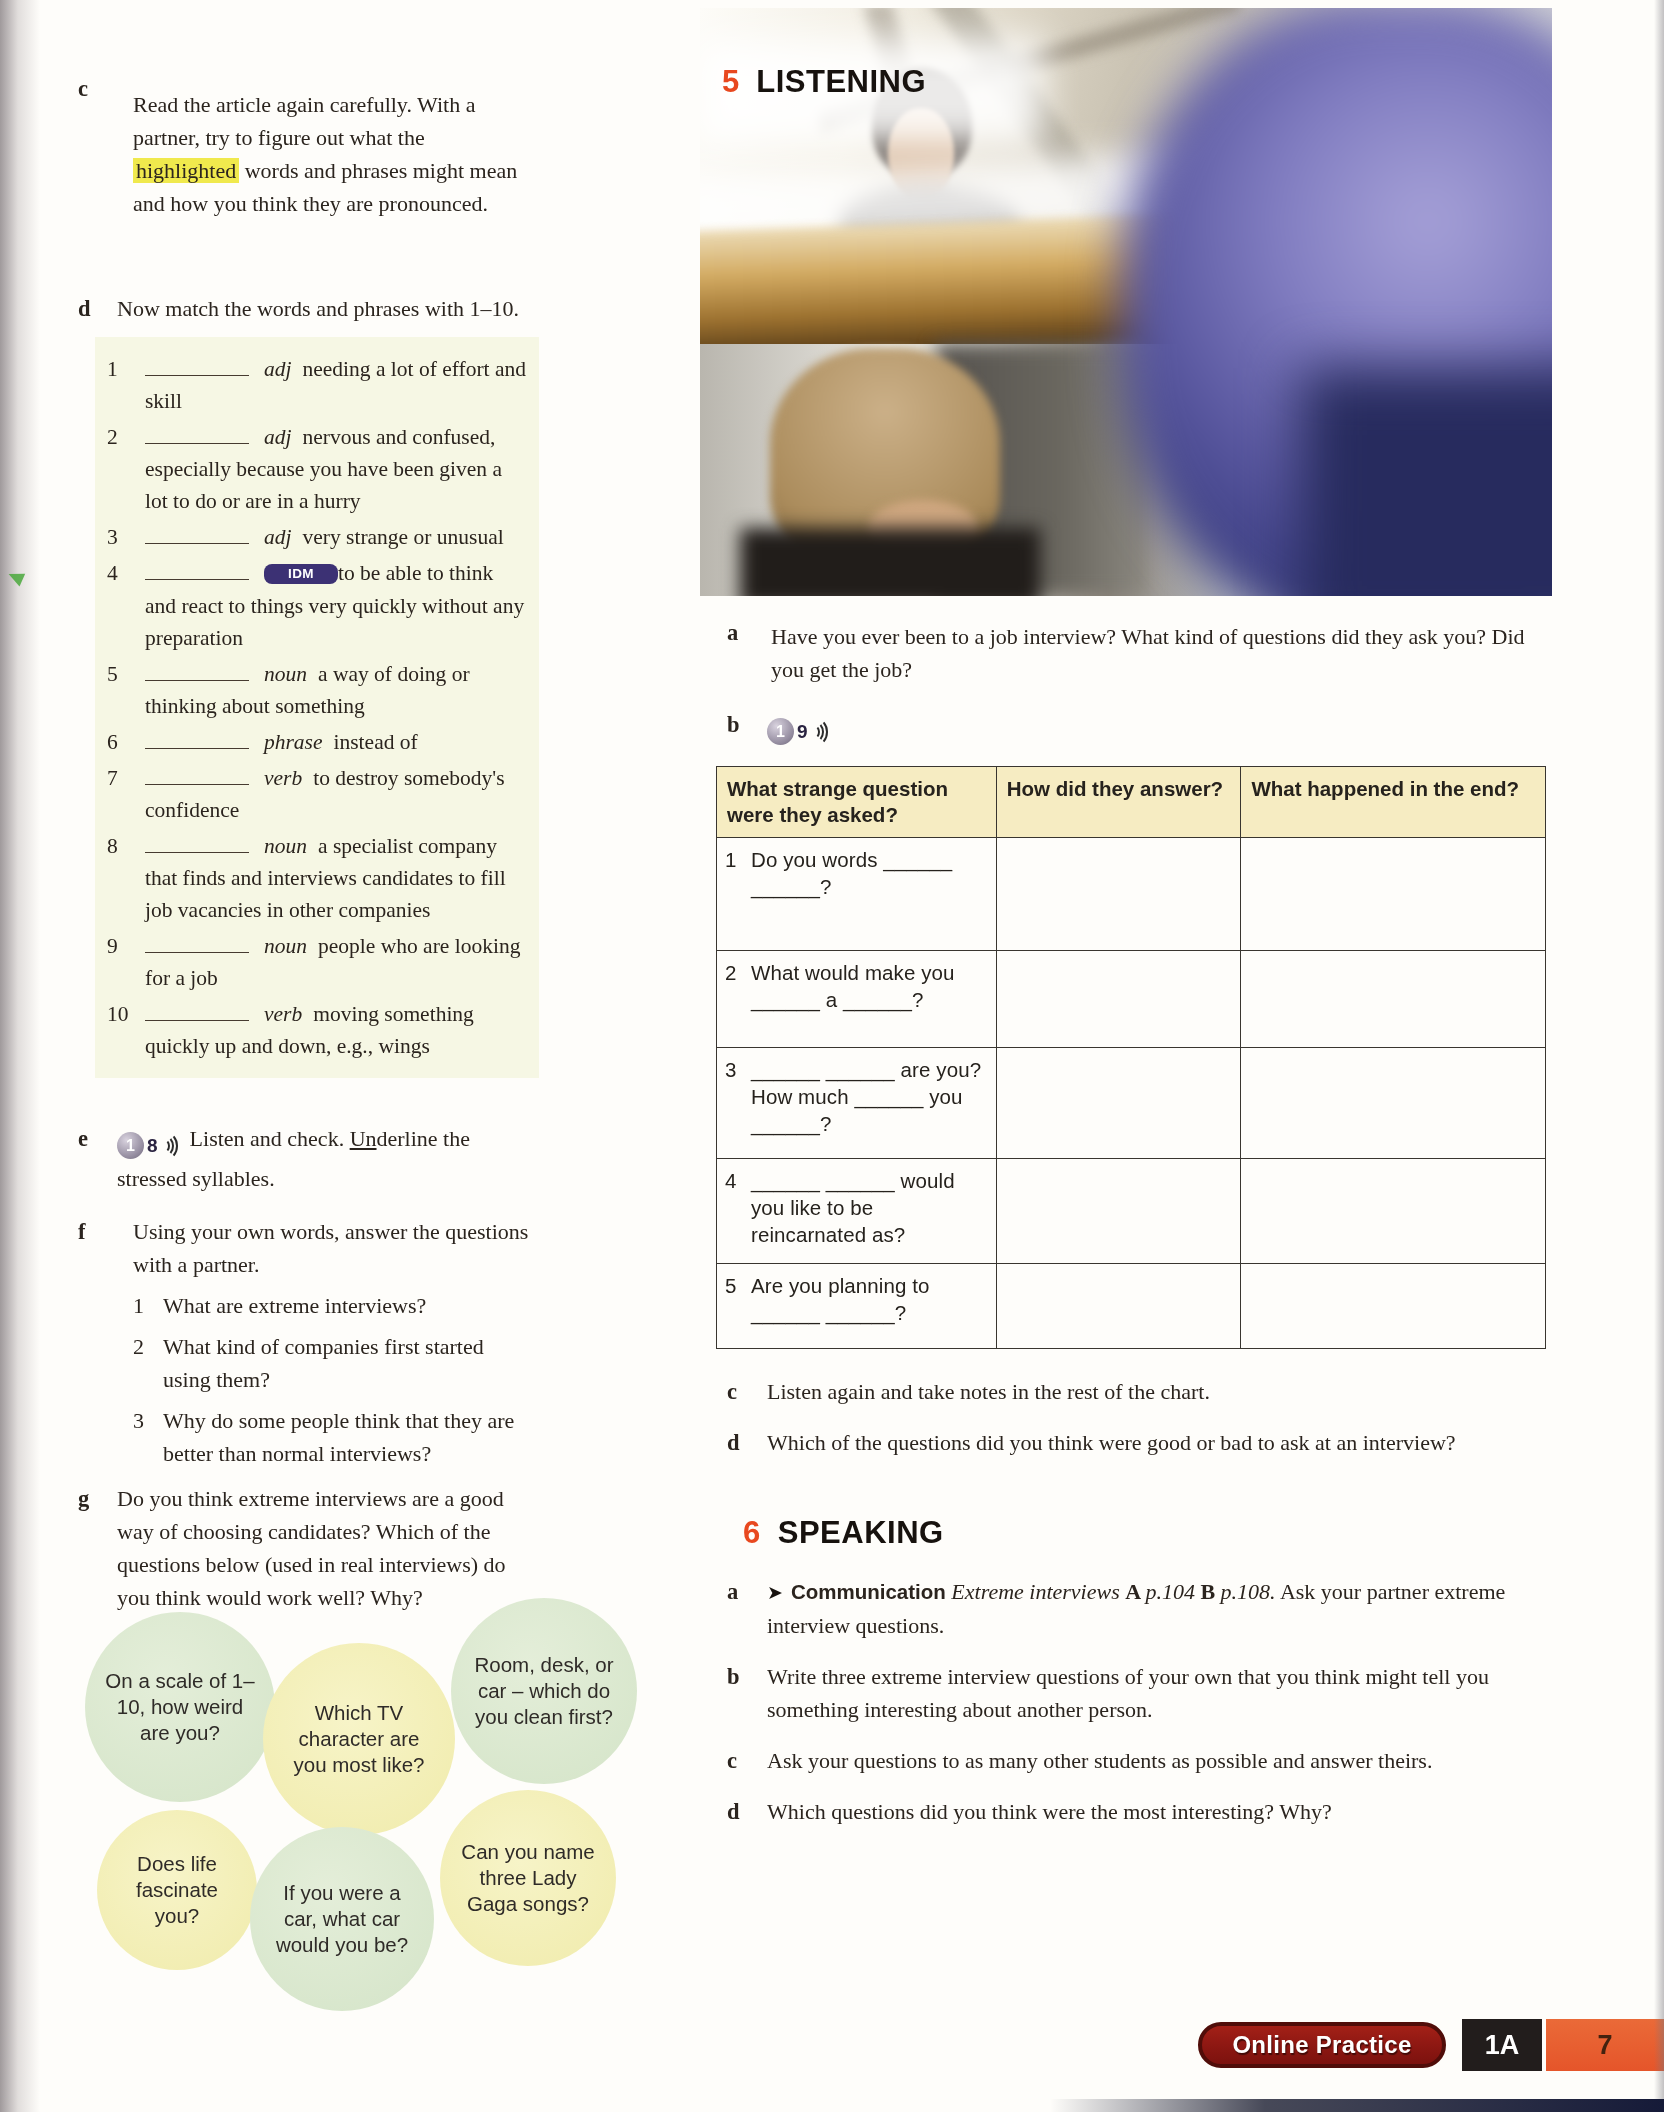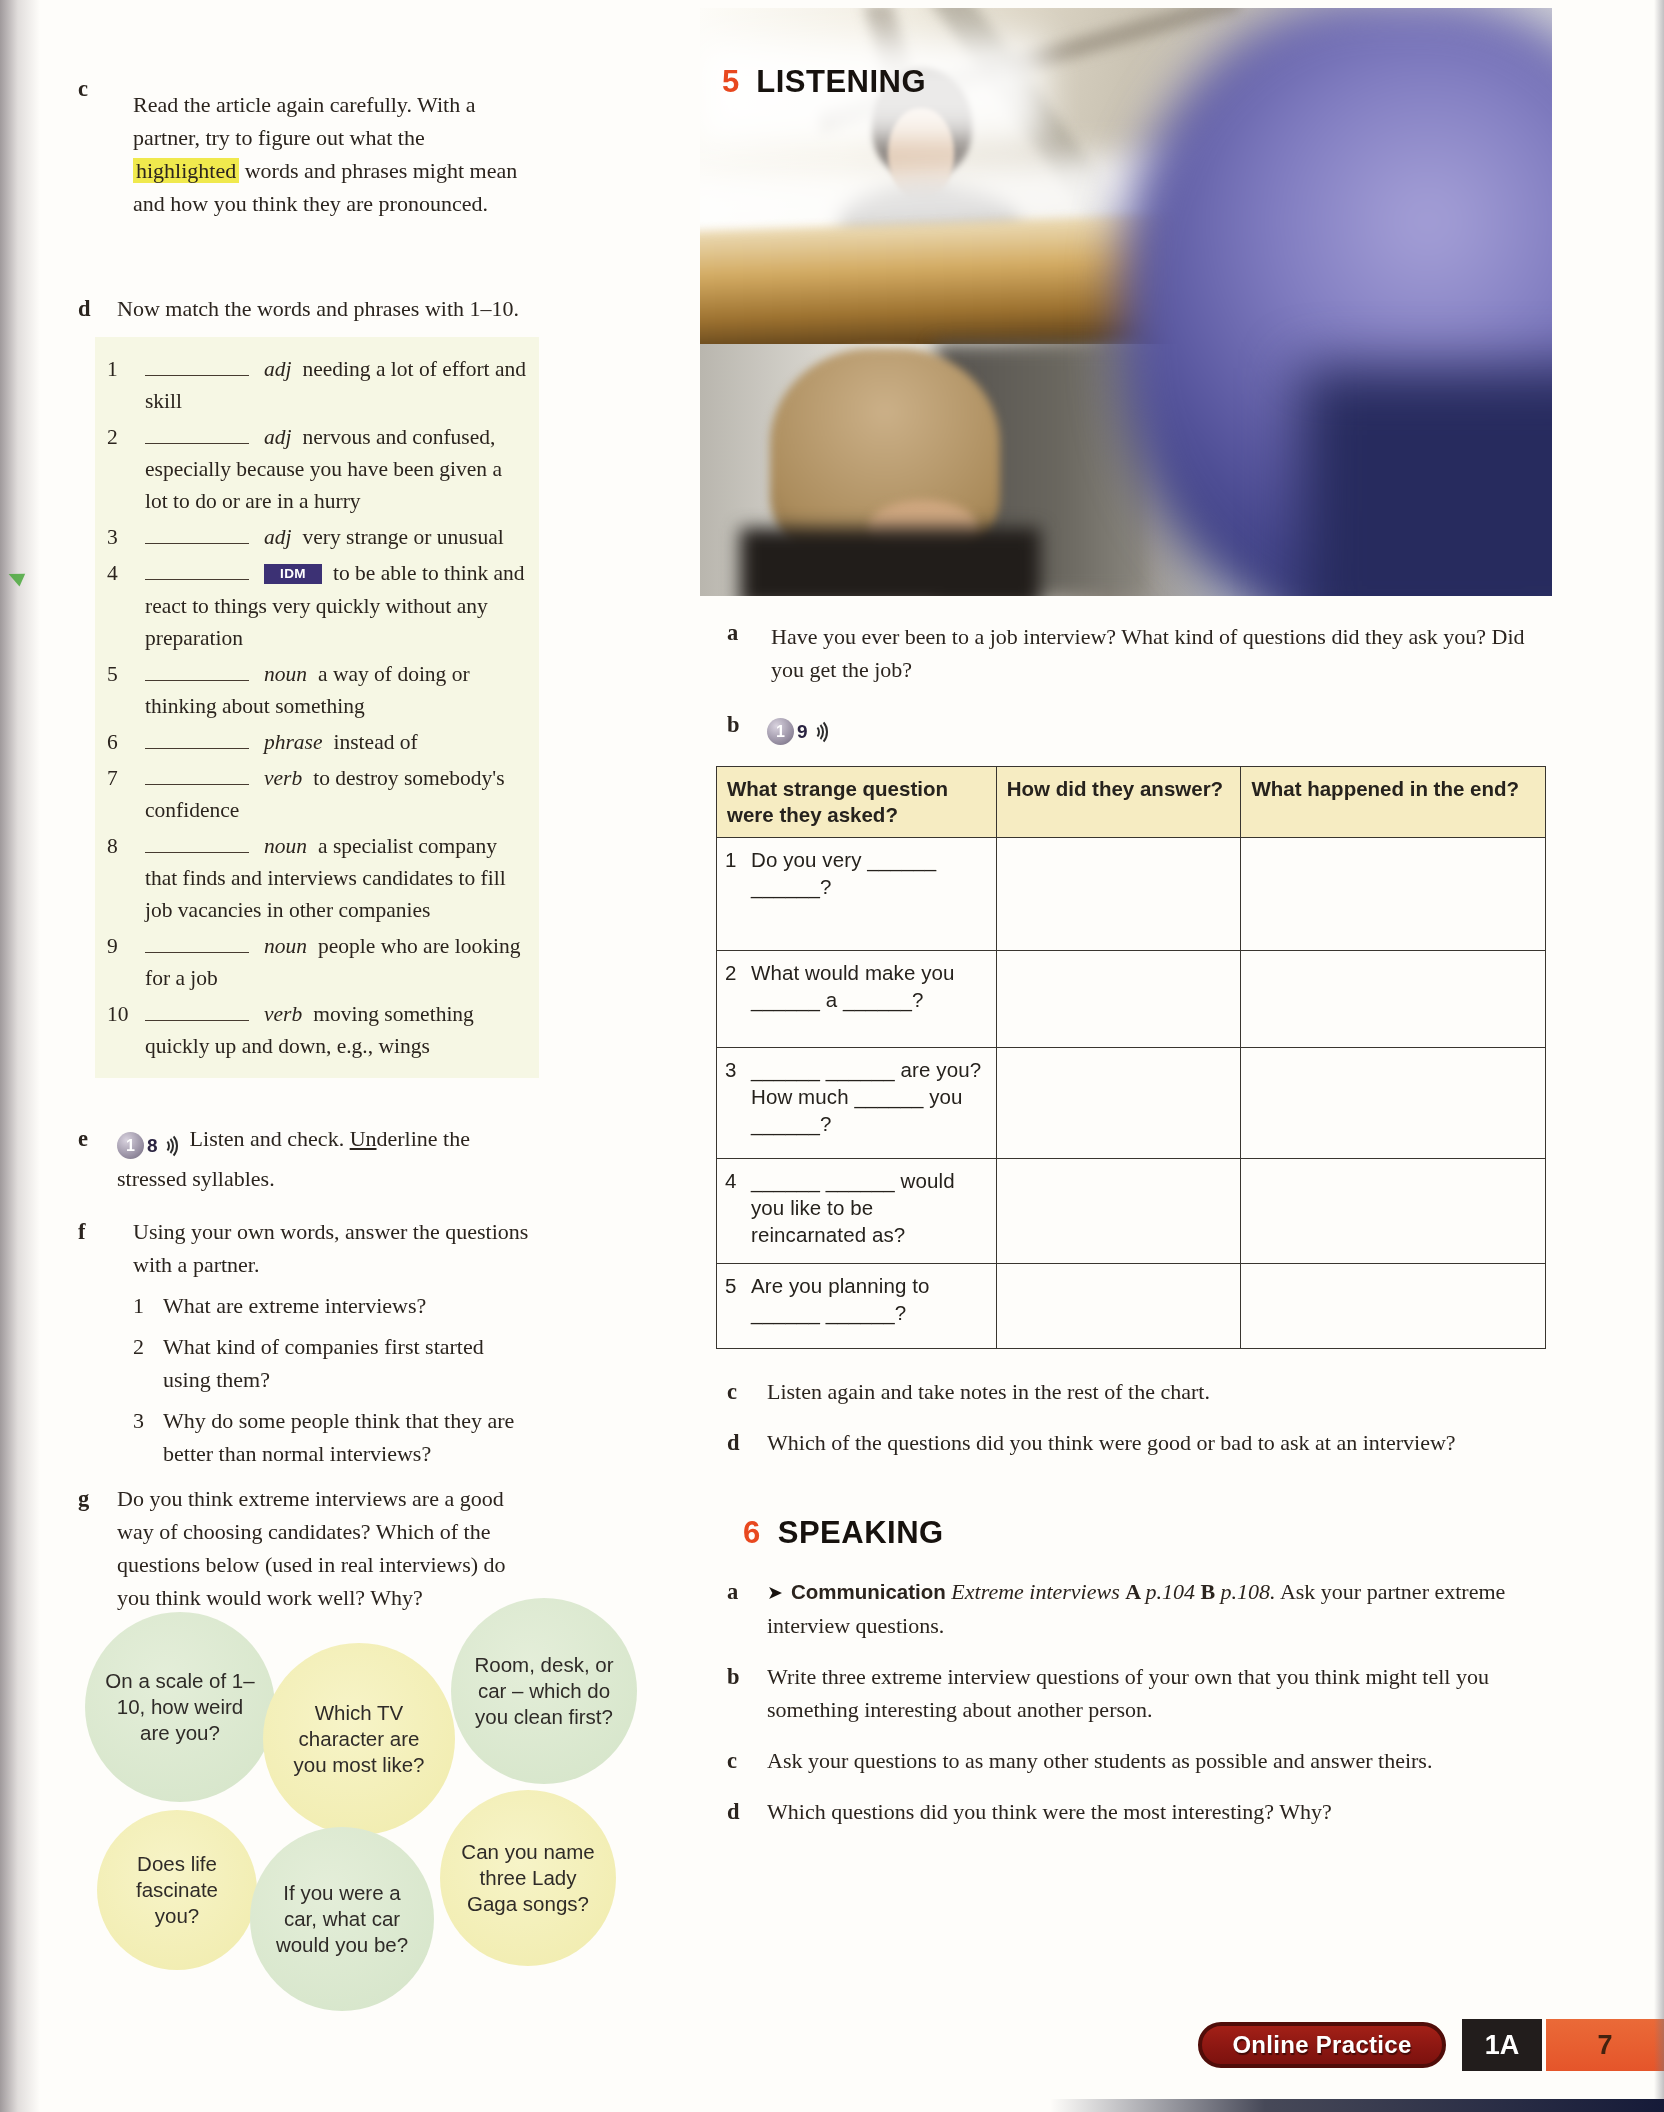--- a/index.html
+++ b/index.html
@@ -30,21 +30,21 @@
   .row-d{margin-bottom:12px;}
   .hl{background:#f0e94d;padding:0 3px;}
 
   .match{list-style:none;margin:0 0 44px 17px;padding:16px 10px 12px 0;
     width:434px;background:#f6f7e4;}
   .mi{position:relative;padding-left:50px;margin-bottom:4px;font-size:21.5px;line-height:32px;}
   .mi .n{position:absolute;left:12px;top:0;}
   .blank{display:inline-block;width:104px;height:16px;border-bottom:1.7px solid #463b30;margin-right:15px;}
   .pos{font-style:italic;margin-right:11px;}
   .idm{font-style:normal;font-family:"Liberation Sans",sans-serif;background:#3c3174;color:#fff;
-    font-size:13.5px;font-weight:700;padding:2px 16px 3px;border-radius:0;margin-right:11px;
+    font-size:13.5px;font-weight:700;padding:2px 24px 3px;border-radius:8px;
     vertical-align:2px;letter-spacing:.4px;}
 
   .row-e{margin-bottom:20px;}
   .u{text-decoration:underline;}
 
   .row-f{margin-bottom:12px;}
   .subq{display:flex;margin-top:8px;}
   .subq .qn{width:30px;flex-shrink:0;}
 
   
@@ -304,21 +304,21 @@
             <th>What strange question were they asked?</th>
             <th>How did they answer?</th>
             <th>What happened in the end?</th>
           </tr>
         </thead>
         <tbody>
           <tr class="r1">
             <td>
                 <div class="qwrap">
                   <span class="qn">1</span>
-                  <span class="qt">Do you very ______ ______?</span>
+                  <span class="qt">Do you words ______ ______?</span>
                 </div>
               </td>
             <td></td>
             <td></td>
           </tr>
           <tr class="r2">
             <td>
                 <div class="qwrap">
                   <span class="qn">2</span>
                   <span class="qt">What would make you ______ a ______?</span>

